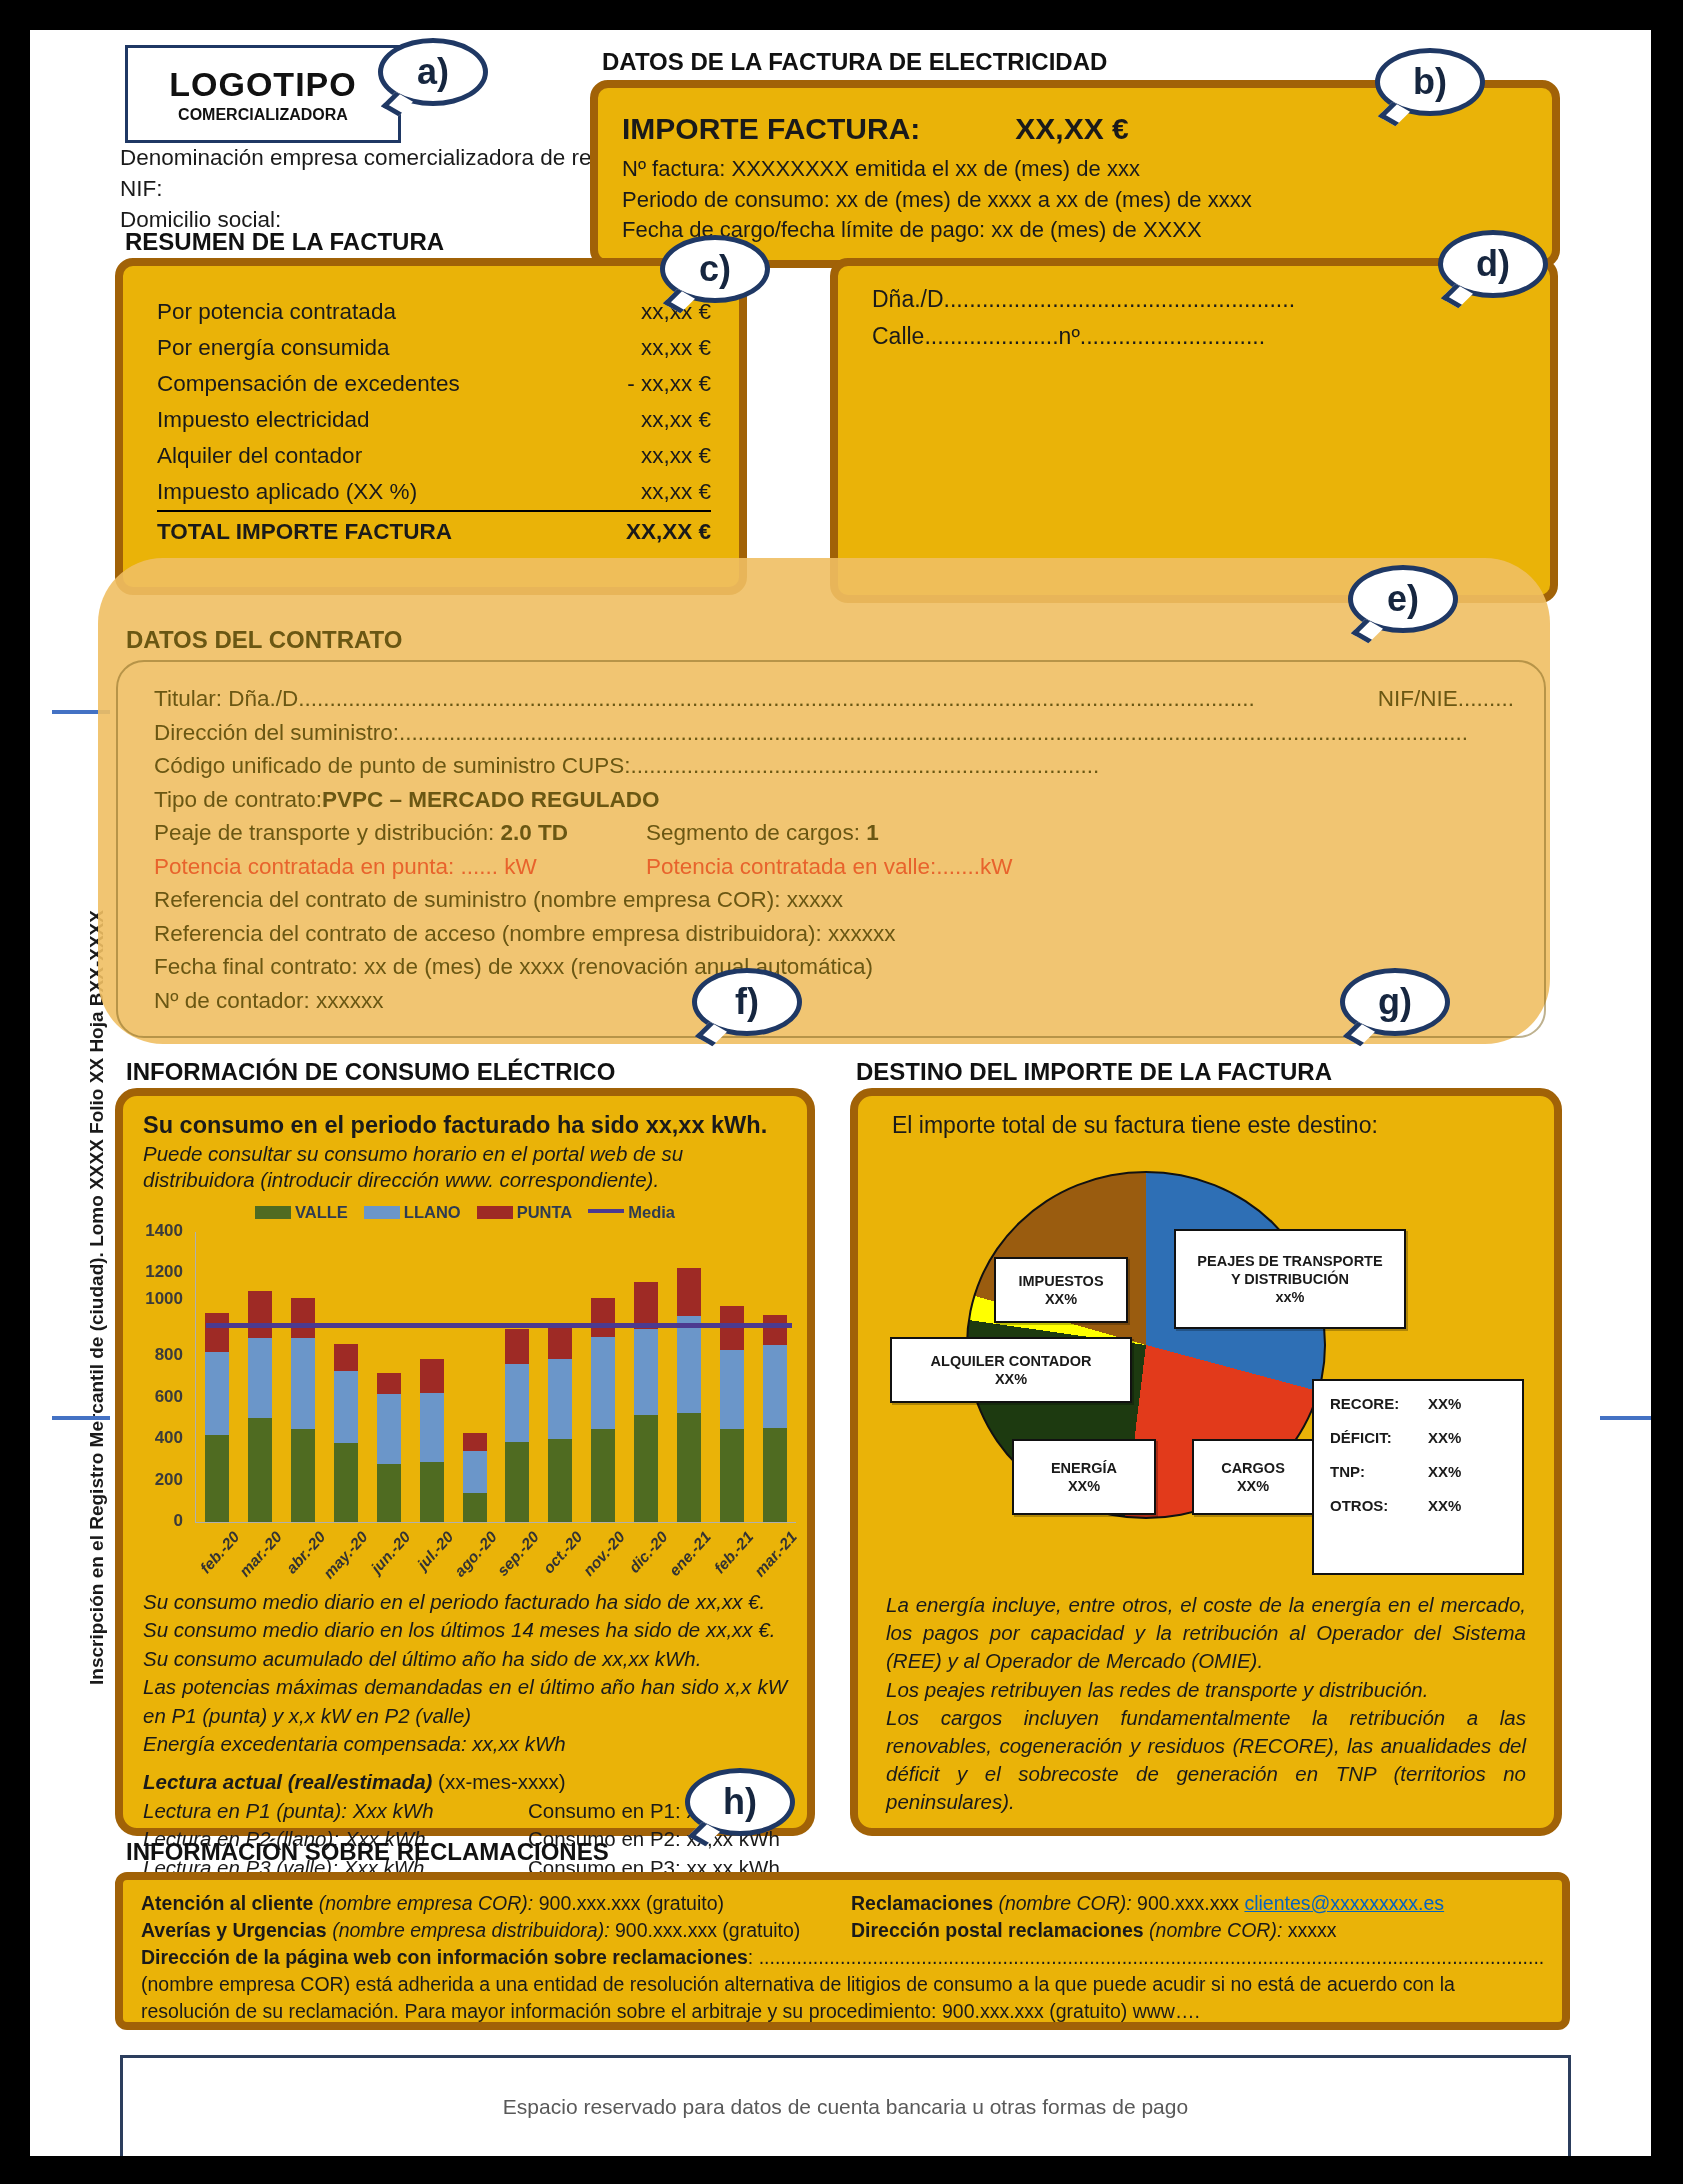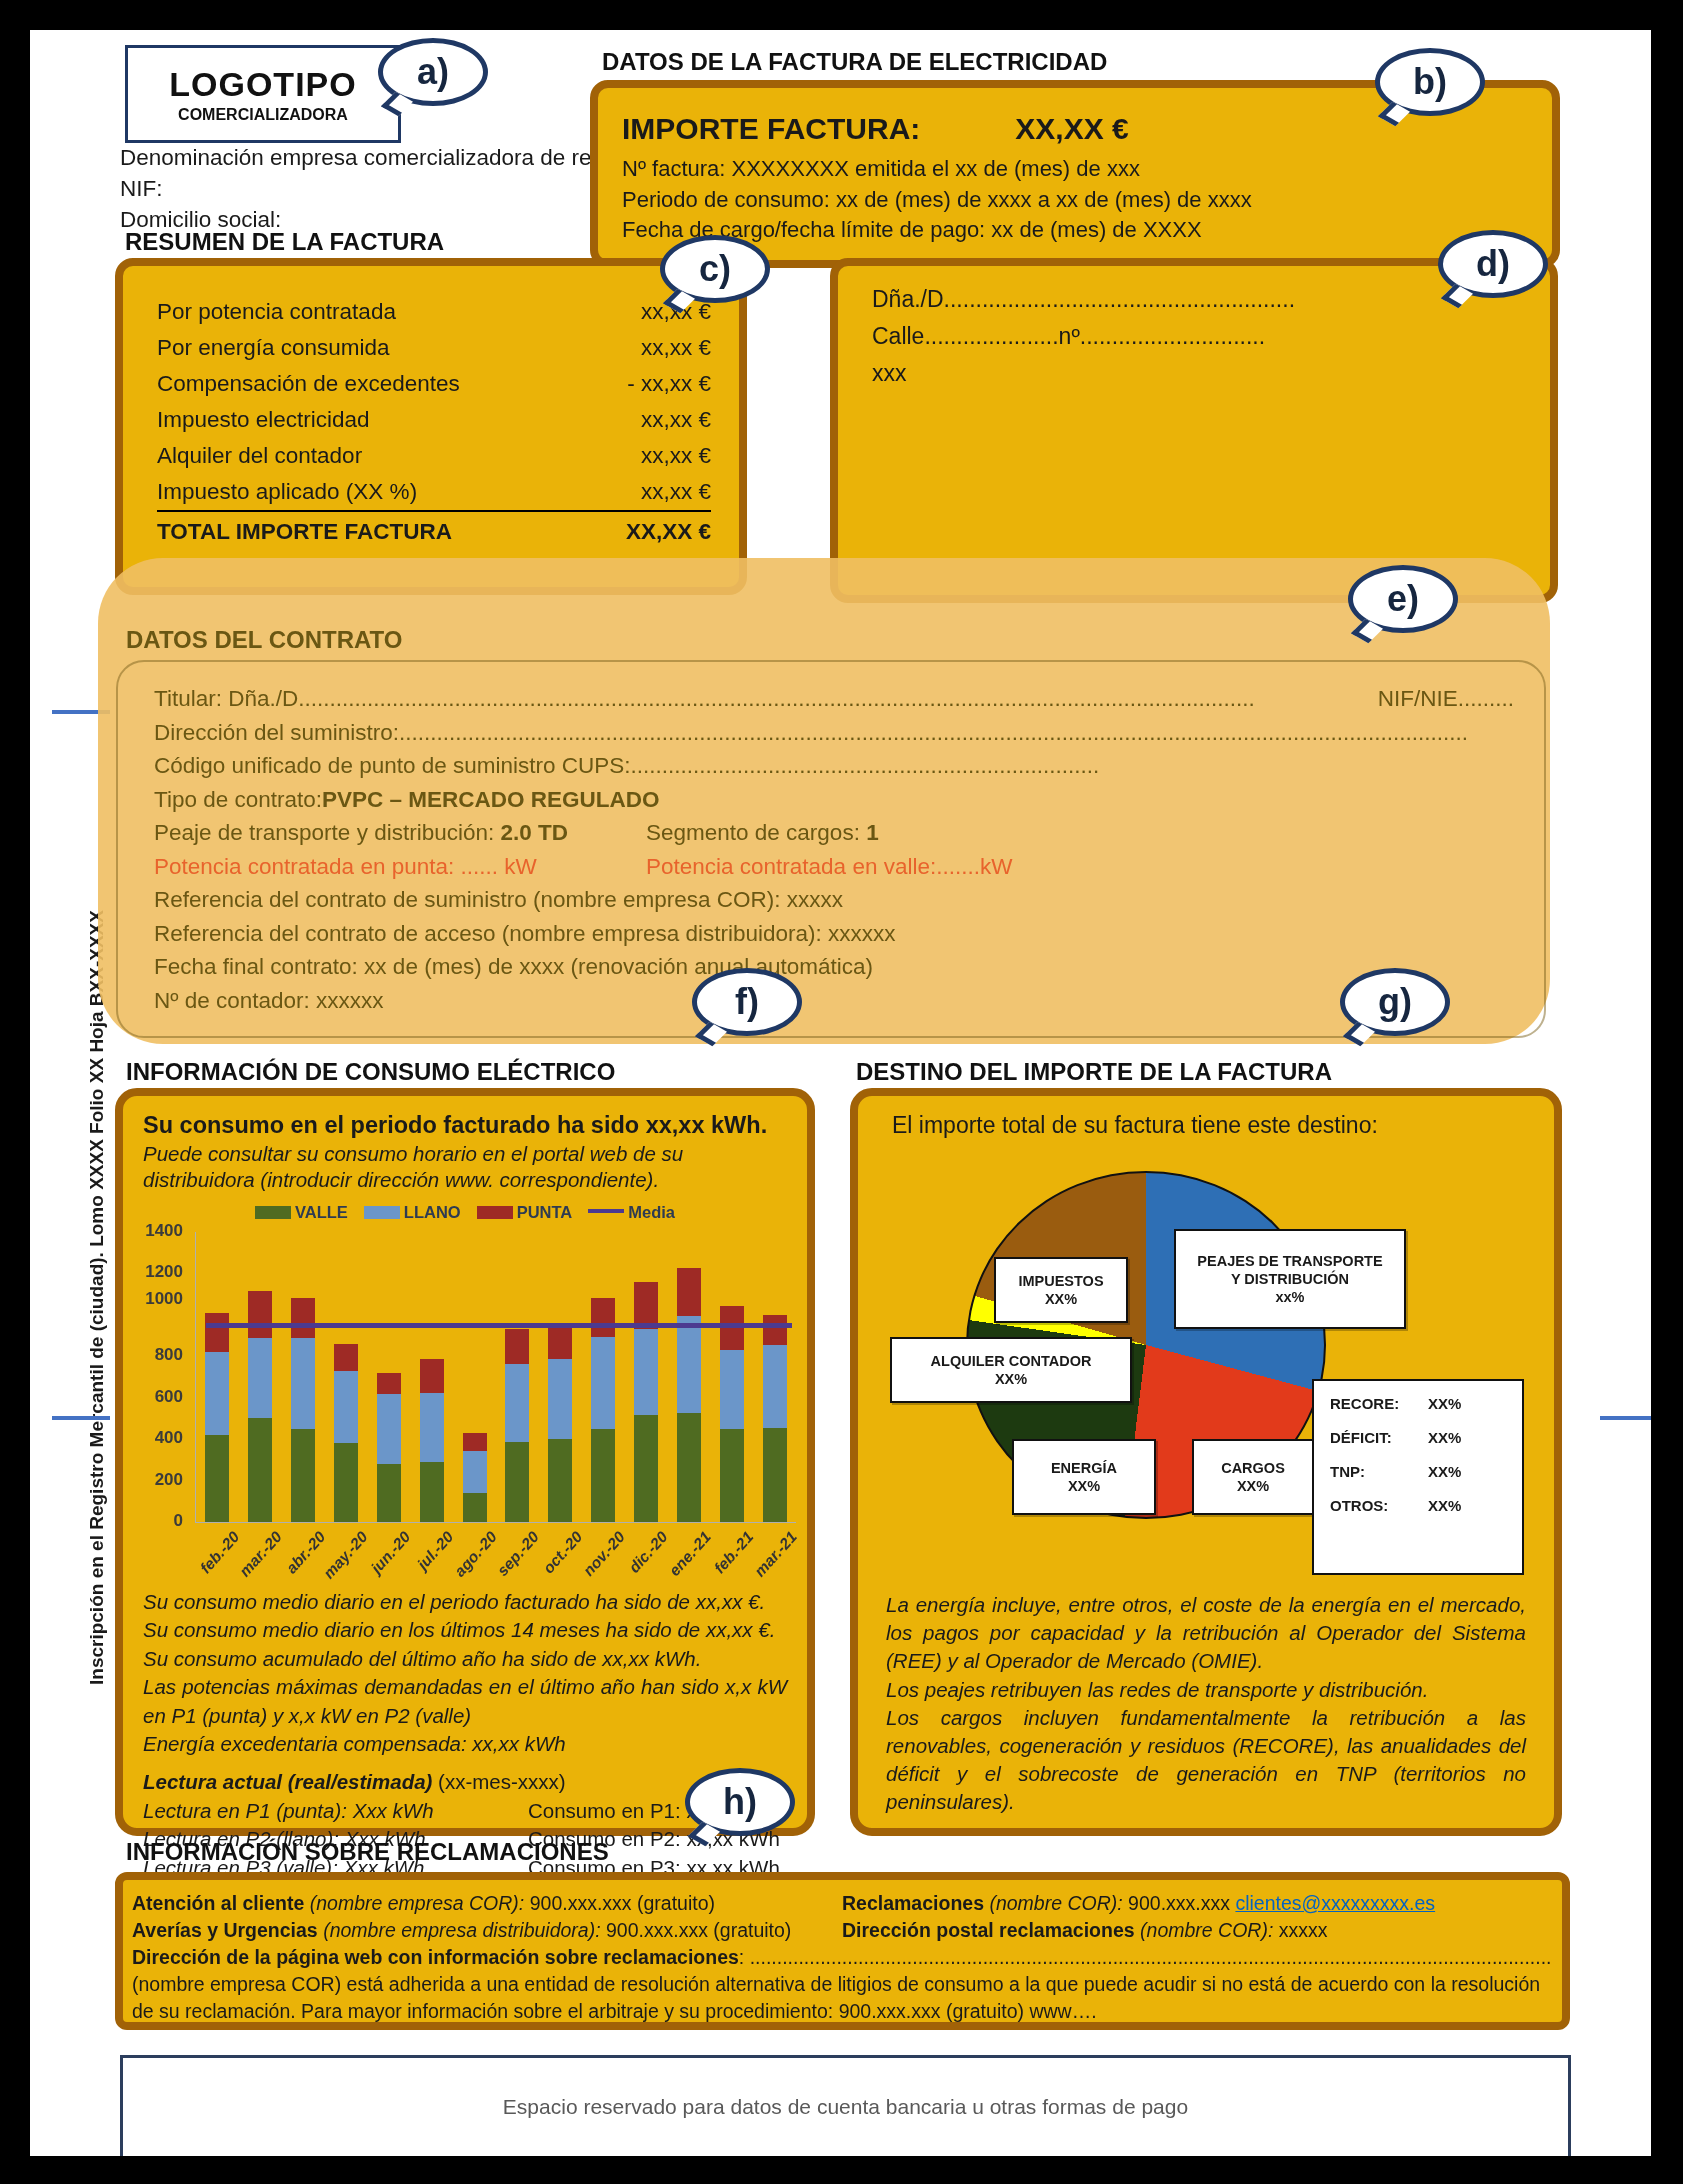--- a/index.html
+++ b/index.html
@@ -97,21 +97,21 @@
   .breakdown{position:absolute;left:438px;top:240px;width:212px;height:196px;background:#fff;border:2px solid #111;
              font-size:15px;font-weight:bold;padding:14px 12px 0 16px;box-sizing:border-box;z-index:6;}
   .bd-row{display:flex;margin-bottom:17px;}
   .bd-row .bl{width:98px;}
   .connector{position:absolute;left:398px;top:332px;width:52px;border-top:2px solid #111;transform:rotate(22deg);z-index:5;}
   .dest-notes{font-size:20.5px;font-style:italic;line-height:28.2px;text-align:justify;padding:0 12px;}
 
   
   .claims-title{left:96px;top:1808px;}
   .claims-box{left:85px;top:1842px;width:1455px;height:158px;border-radius:12px;
-              padding:10px 9px;box-sizing:border-box;font-size:19.5px;line-height:27px;}
+              padding:10px 18px;box-sizing:border-box;font-size:19.5px;line-height:27px;}
   .claims-grid{display:flex;}
   .claims-grid .lc{width:710px;flex:none;}
   .claims-box b{font-weight:bold;}
   .claims-box i{font-style:italic;}
   .email-link{color:#0563c1;text-decoration:underline;}
   .dotline{display:flex;white-space:nowrap;overflow:hidden;}
   .dotline .dots{flex:1;overflow:hidden;}
 
   
   .footer-box{left:90px;top:2025px;width:1445px;height:98px;border:3px solid #2c3e5d;
@@ -189,21 +189,20 @@
       <span>XX,XX €</span>
     </div>
   </div>
   <div class="bubble" style="left:630px;top:205px;">
       <span>c)</span>
     </div>
 
   <div class="abs blue-box cust-box">
       <div>Dña./D.......................................................</div>
       <div>Calle.....................nº.............................</div>
-      <div>xxx</div>
     </div>
   <div class="bubble" style="left:1408px;top:200px;">
       <span>d)</span>
     </div>
 
   <div class="abs highlight"></div>
   <div class="abs sec-title contract-title">DATOS DEL CONTRATO</div>
   <div class="abs contract contract-box">
     <div class="c-line">
         <span>Titular: Dña./D. </span>

